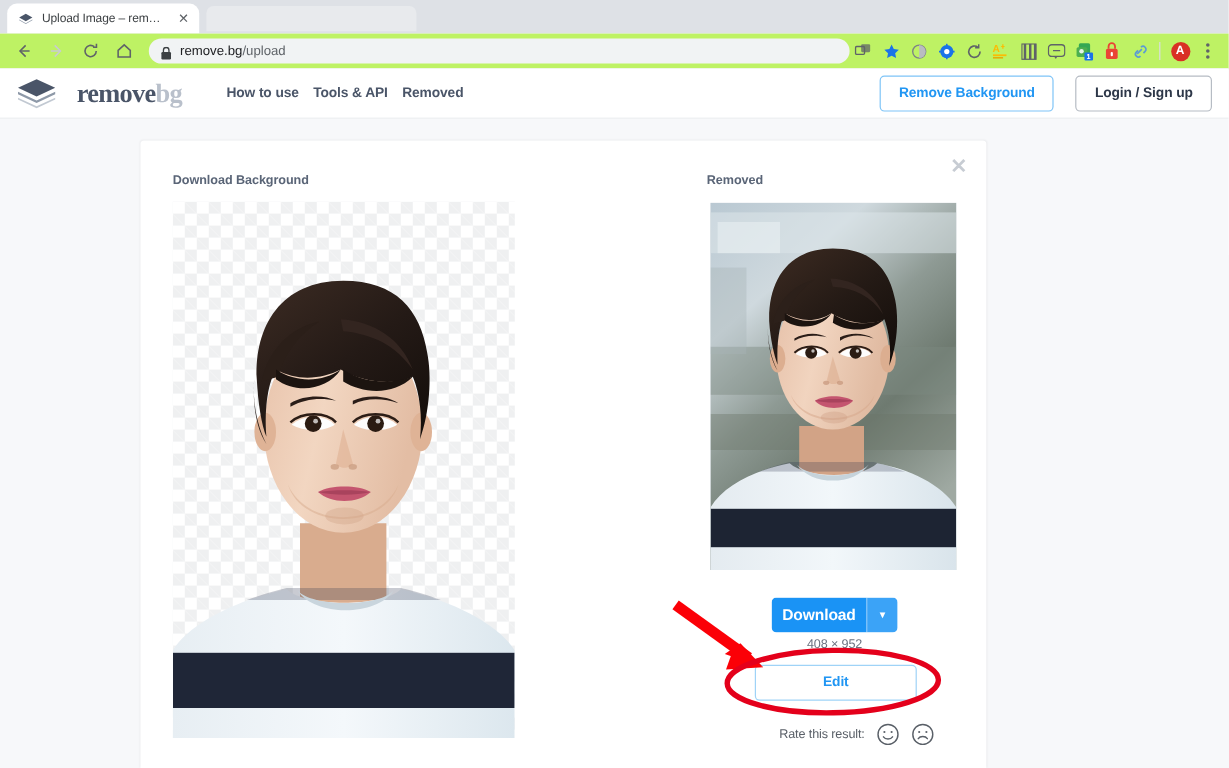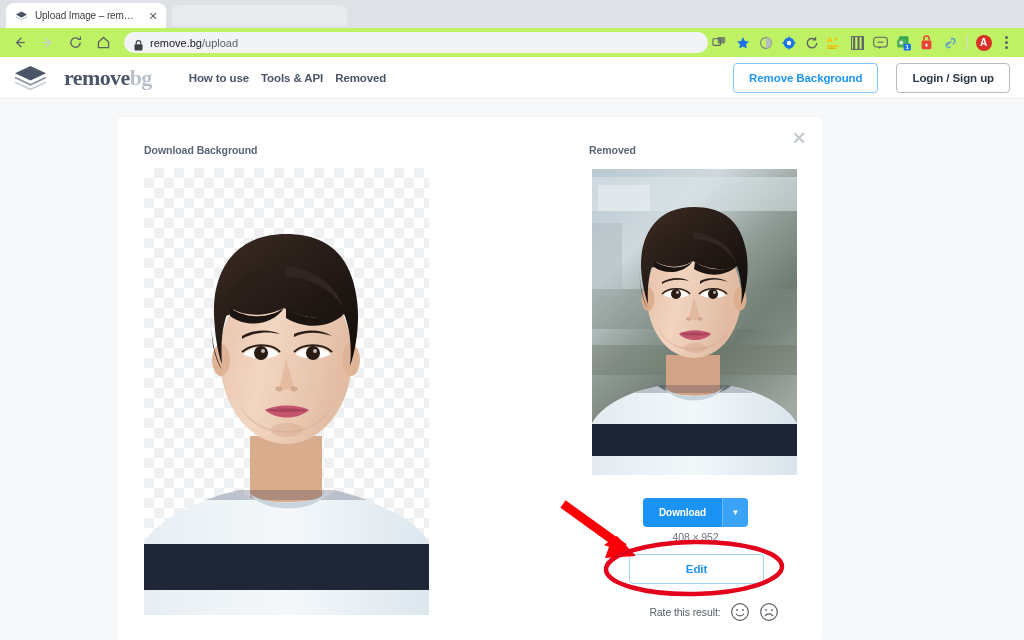--- a/index.html
+++ b/index.html
@@ -143,21 +143,21 @@
 
   
   .portrait{position:absolute;left:0;top:0;width:100%;height:100%;}
 
   
   .dl-row{
     position:absolute;left:526px;top:381px;width:105px;height:29px;
     display:flex;border-radius:4px;overflow:hidden;
   }
   .dl-main{
-    flex:1 1 auto;background:#1a93f5;color:#fff;font-size:10px;font-weight:bold;
+    flex:1 1 auto;background:#1a93f5;color:#fff;font-size:13px;font-weight:bold;
     display:flex;align-items:center;justify-content:center;letter-spacing:-0.1px;
   }
   .dl-caret{
     width:25px;background:#3ba3f7;color:#fff;font-size:8px;
     display:flex;align-items:center;justify-content:center;
     border-left:1px solid rgba(255,255,255,0.25);
   }
   .dims{
     position:absolute;left:475px;top:414px;width:207px;text-align:center;
     font-size:10.5px;color:#6b7280;letter-spacing:-0.1px;

